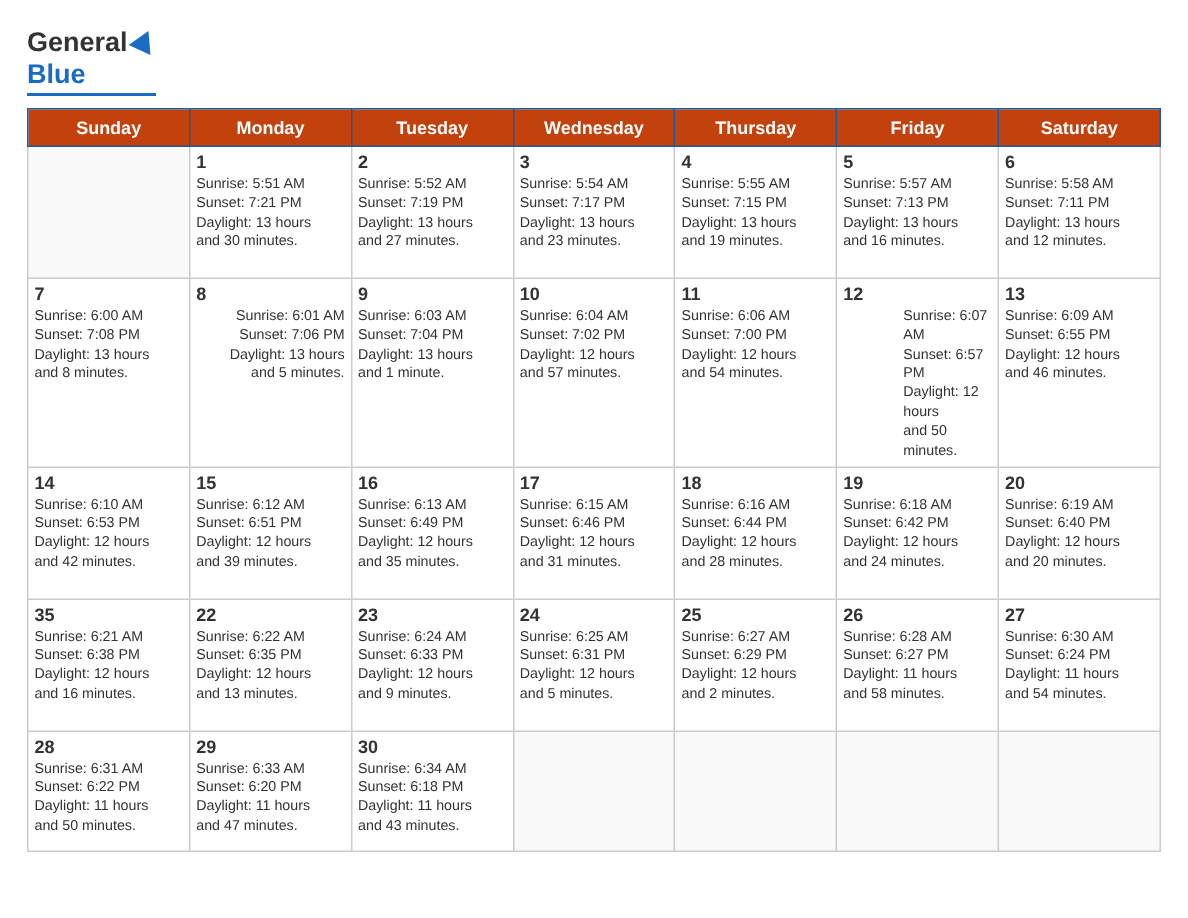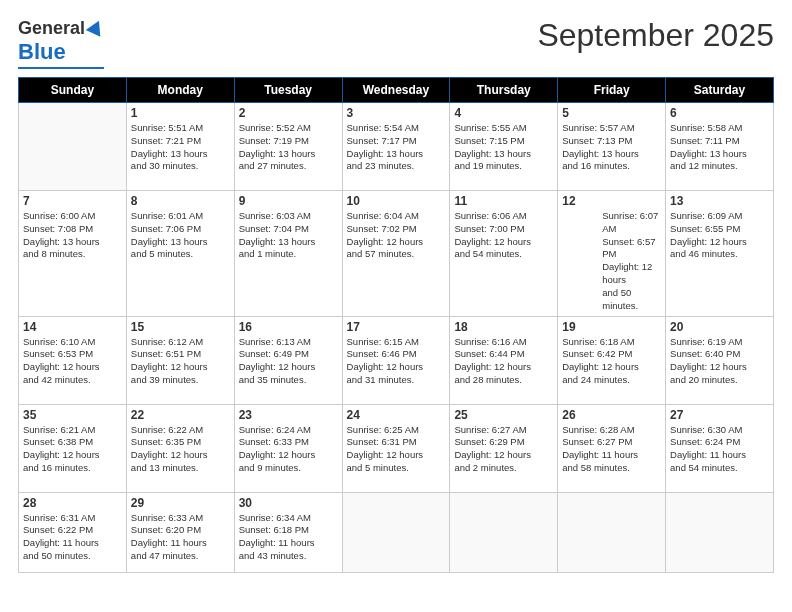--- a/index.html
+++ b/index.html
@@ -32,21 +32,21 @@
     .logo-text {
       display: flex;
       align-items: center;
     }
     .logo-general {
       font-size: 18px;
       font-weight: bold;
       color: #333;
     }
     .logo-blue {
-      font-size: 22px;
+      font-size: 18px;
       font-weight: bold;
       color: #1a6bc4;
     }
     .logo-triangle {
       width: 0;
       height: 0;
       border-left: 8px solid transparent;
       border-right: 8px solid transparent;
       border-bottom: 14px solid #1a6bc4;
       margin-left: 3px;
@@ -71,21 +71,21 @@
     .location {
       font-size: 15px;
       color: #555;
     }
     table {
       width: 100%;
       border-collapse: collapse;
       table-layout: fixed;
     }
     .day-header {
-      background: #000000;
+      background: #c2410c;
       color: #fff;
       text-align: center;
       padding: 5px 2px;
       font-size: 12px;
       font-weight: bold;
       border: 1px solid #1a5a9f;
     }
     .cell {
       vertical-align: top;
       border: 1px solid #ccc;
@@ -120,21 +120,20 @@
       <div class="logo-text">
         <span class="logo-general">General</span>
         <div class="logo-triangle"></div>
       </div>
       <div style="display:flex; align-items:center;">
         <span class="logo-blue">Blue</span>
       </div>
       <div class="logo-underline"></div>
     </div>
     <div class="title-section">
-      <div class="month-title">September 2025</div>
     </div>
   </div>
 
   <table>
     <thead>
       <tr>
         <th class="day-header">Sunday</th>
         <th class="day-header">Monday</th>
         <th class="day-header">Tuesday</th>
         <th class="day-header">Wednesday</th>
@@ -192,21 +191,21 @@
         <tr>
           <td class="cell">
             <div class="day-num">7</div>
             <div class="cell-info" style="white-space: pre-line;">Sunrise: 6:00 AM
 Sunset: 7:08 PM
 Daylight: 13 hours
 and 8 minutes.</div>
           </td>
           <td class="cell">
             <div class="day-num">8</div>
-            <div class="cell-info" style="white-space: pre-line;">Sunrise: 6:01 AM
+            <div class="cell-info" style="white-space: pre-line; text-align: right;">Sunrise: 6:01 AM
 Sunset: 7:06 PM
 Daylight: 13 hours
 and 5 minutes.</div>
           </td>
           <td class="cell">
             <div class="day-num">9</div>
             <div class="cell-info" style="white-space: pre-line;">Sunrise: 6:03 AM
 Sunset: 7:04 PM
 Daylight: 13 hours
 and 1 minute.</div>

